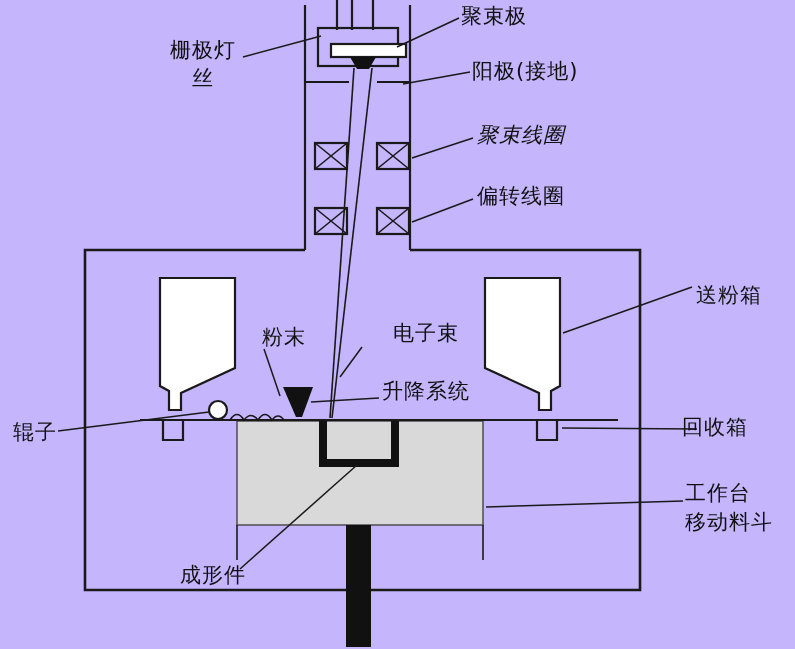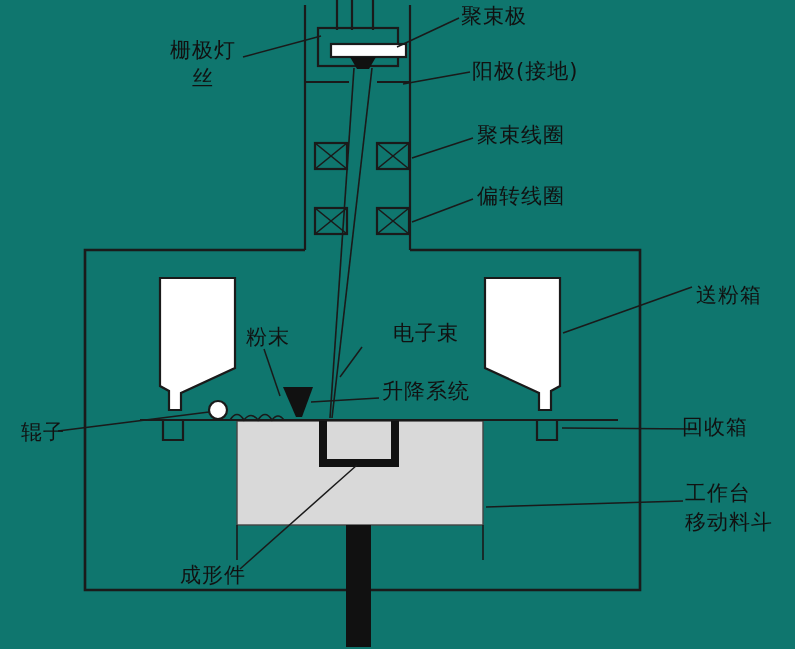--- a/index.html
+++ b/index.html
@@ -1,18 +1,18 @@
 <!DOCTYPE html>
 <html><head>
 <meta charset="utf-8">
 <style>
   * { margin:0; padding:0; box-sizing:border-box; }
   html,body { width:795px; height:649px; background:#ffffff; }
   body { font-family:"DejaVu Sans", sans-serif; }
-  .diagram { position:relative; width:795px; height:649px; background:#0f766e; overflow:hidden; }
+  .diagram { position:relative; width:795px; height:649px; background:#c4b5fd; overflow:hidden; }
   .diagram svg { position:absolute; left:0; top:0; }
 
   
   .ln      { stroke:#1a1a1a; stroke-width:2.2; fill:none; }
   .ln-thin { stroke:#1a1a1a; stroke-width:1.6; fill:none; }
   .ln-chamber { stroke:#1a1a1a; stroke-width:2.6; fill:none; }
   .ln-beam { stroke:#1a1a1a; stroke-width:1.6; fill:none; }
   .ln-leader { stroke:#1a1a1a; stroke-width:1.5; fill:none; }
   .fill-dark { fill:#111111; stroke:none; }
   .fill-white { fill:#ffffff; stroke:#1a1a1a; stroke-width:2.2; }
@@ -116,25 +116,25 @@
       <line class="ln-leader" x1="58" y1="431" x2="209" y2="412"></line>
       <line class="ln-leader" x1="697" y1="429" x2="562" y2="428"></line>
       <line class="ln-leader" x1="683" y1="501" x2="486" y2="507"></line>
       <line class="ln-leader" x1="240" y1="569" x2="357" y2="465"></line>
     </g>
   </svg>
 
   <div class="lbl" style="left:461px; top:4px;">聚束极</div>
   <div class="lbl" style="left:472px; top:59px;">阳极(接地)</div>
   <div class="lbl wrap" style="left:167px; top:36px; width:72px;">栅极灯丝</div>
-  <div class="lbl" style="left:477px; top:123px;">聚束线圈</div>
+  <div class="lbl" style="left:477px; top:123px;font-style:italic;">聚束线圈</div>
   <div class="lbl" style="left:477px; top:184px;text-align:center;">偏转线圈</div>
   <div class="lbl" style="left:696px; top:270px;margin-top:13px;">送粉箱</div>
-  <div class="lbl" style="left:246px; top:325px;">粉末</div>
+  <div class="lbl" style="left:262px; top:325px;">粉末</div>
   <div class="lbl" style="left:365px; top:321px;margin-left:28px;">电子束</div>
   <div class="lbl" style="left:382px; top:379px;">升降系统</div>
-  <div class="lbl" style="left:13px;  top:420px;margin-left:8px;">辊子</div>
+  <div class="lbl" style="left:13px;  top:420px;">辊子</div>
   <div class="lbl" style="left:682px; top:415px;">回收箱</div>
   <div class="lbl multiline" style="left:685px; top:479px;">工作台
 移动料斗</div>
   <div class="lbl" style="left:180px; top:563px;">成形件</div>
 
 </div>
 
 </body></html>

